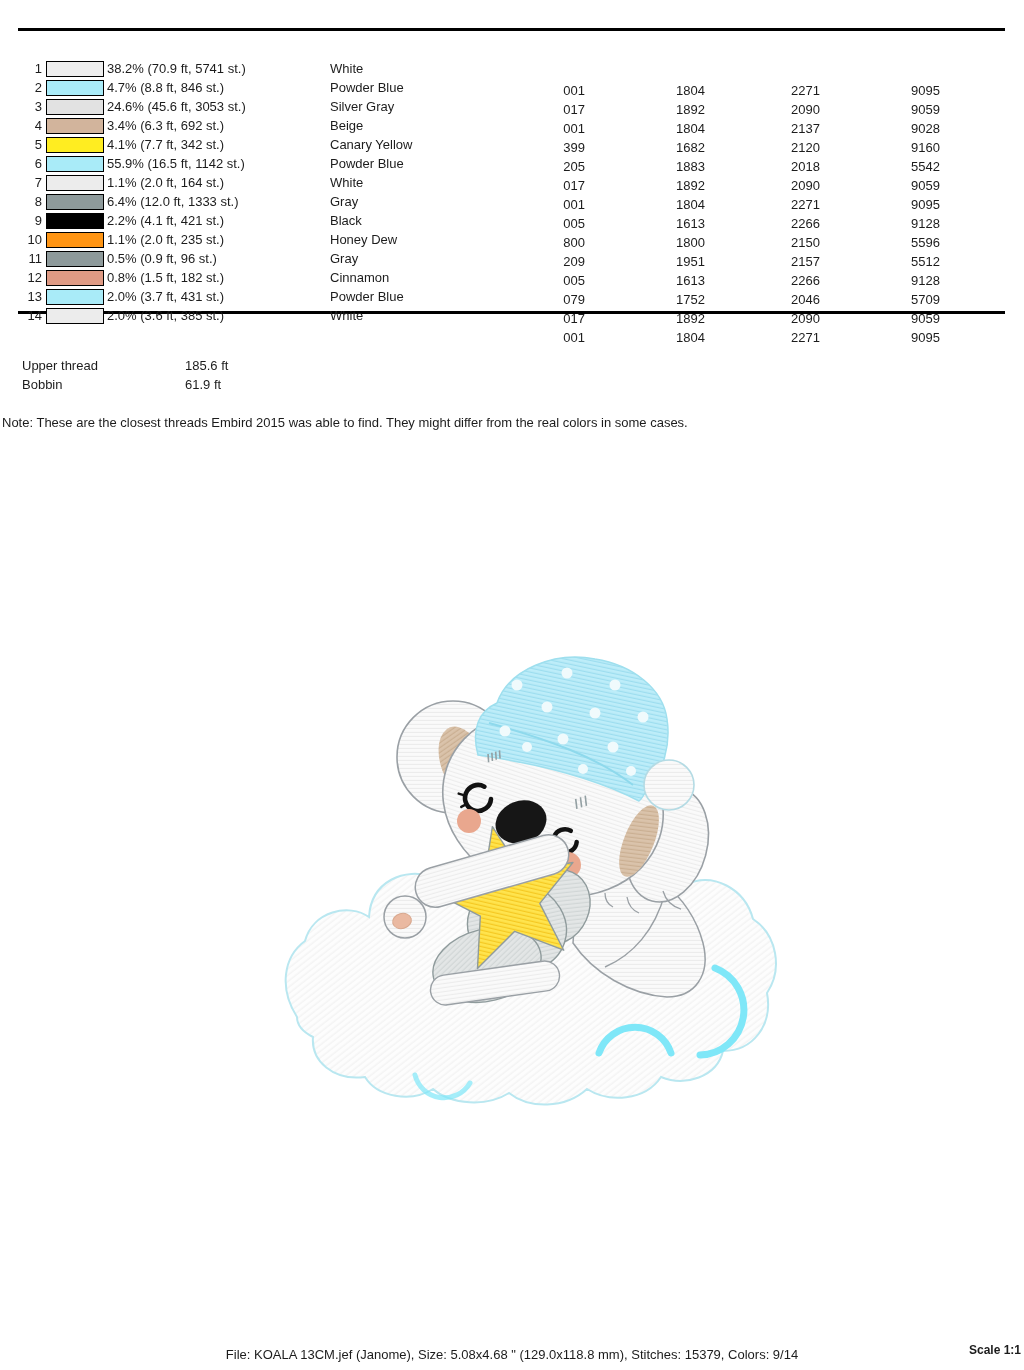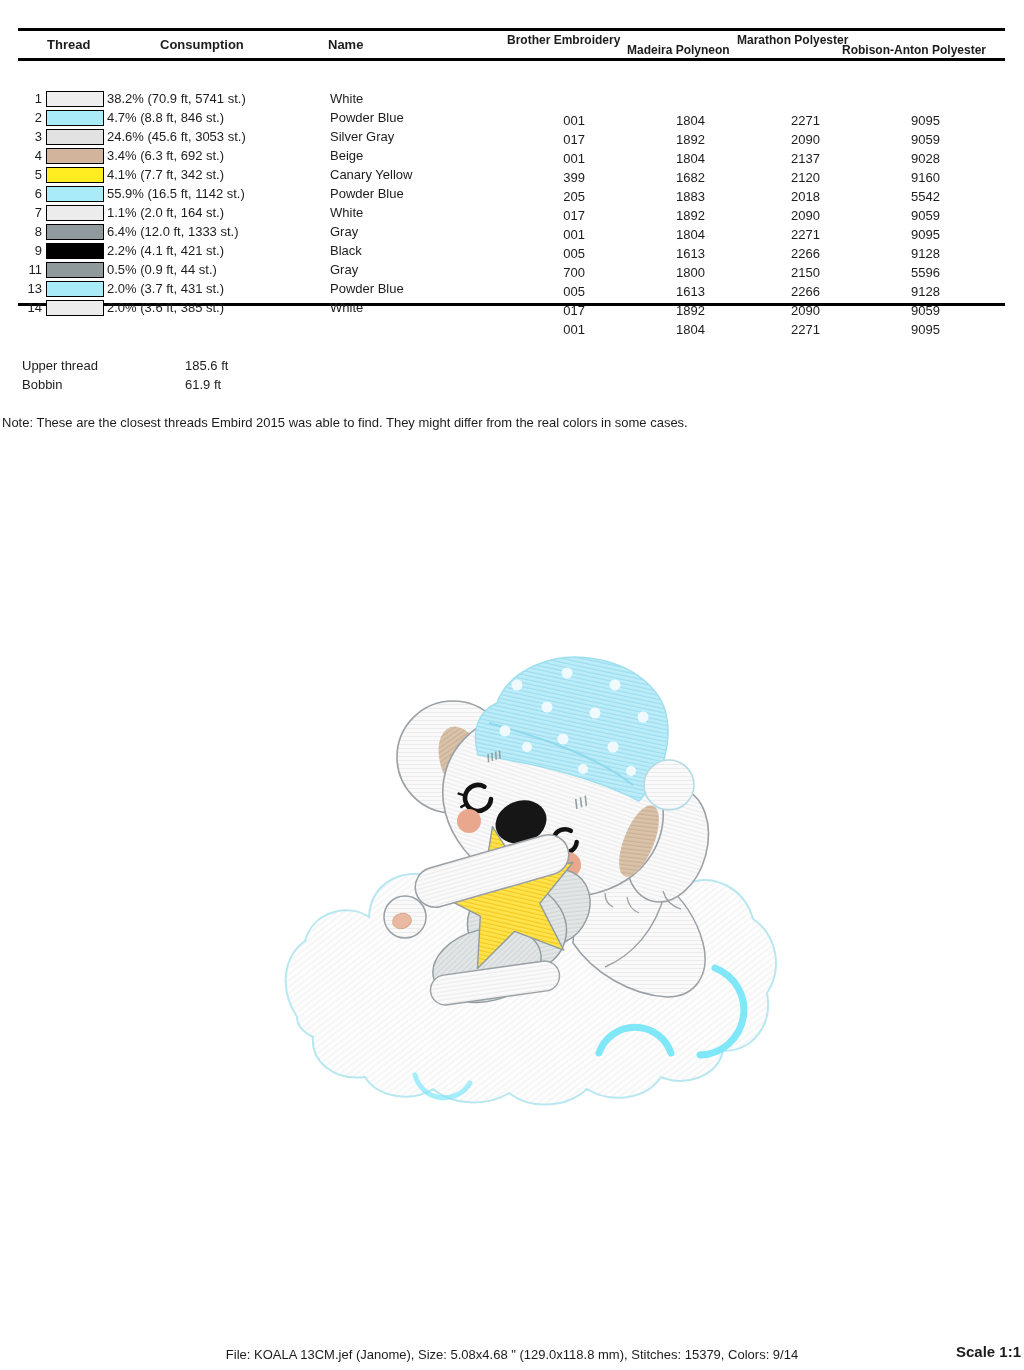--- a/index.html
+++ b/index.html
@@ -33,37 +33,28 @@
   
   .t-item{position:absolute;font-size:13px;white-space:nowrap;}
   .note{position:absolute;left:2px;top:415px;font-size:13px;white-space:nowrap;}
 
   
   .design{position:absolute;left:265px;top:645px;}
 
   
   .footer-file{position:absolute;left:50%;transform:translateX(-50%);top:1347px;
                font-size:13px;white-space:nowrap;}
-  .footer-scale{position:absolute;right:3px;top:1343px;font-size:15px;font-weight:bold;white-space:nowrap;}
+  .footer-scale{position:absolute;right:3px;top:1343px;font-size:12px;font-weight:bold;white-space:nowrap;}
 </style>
 </head>
 <body>
 
 <div class="page">
 
   <div class="table-wrap">
-    <div class="thead">
-      <span class="h h-thread">Thread</span>
-      <span class="h h-cons">Consumption</span>
-      <span class="h h-name">Name</span>
-      <span class="h h-brand h-brother">Brother Embroidery</span>
-      <span class="h h-brand h-madeira">Madeira Polyneon</span>
-      <span class="h h-brand h-marathon">Marathon Polyester</span>
-      <span class="h h-brand h-robison">Robison-Anton Polyester</span>
-    </div>
     <div class="tbody" id="rows">
     <div class="row">
       <span class="c num">1</span>
       <span class="c sw">
             <i class="swatch" style="background: rgb(238, 238, 238);"></i>
           </span>
       <span class="c cons">38.2% (70.9 ft, 5741 st.)</span>
       <span class="c nm">White</span>
       <span class="c code">001</span>
       <span class="c code">1804</span>
@@ -162,40 +153,64 @@
       <span class="c code">9128</span>
     </div>
 
     <div class="row">
       <span class="c num">9</span>
       <span class="c sw">
             <i class="swatch" style="background: rgb(0, 0, 0);"></i>
           </span>
       <span class="c cons">2.2% (4.1 ft, 421 st.)</span>
       <span class="c nm">Black</span>
-      <span class="c code">700</span>
+      <span class="c code">800</span>
       <span class="c code">1800</span>
       <span class="c code">2150</span>
       <span class="c code">5596</span>
     </div>
 
+    <div class="row">
+      <span class="c num">10</span>
+      <span class="c sw">
+            <i class="swatch" style="background: rgb(255, 149, 20);"></i>
+          </span>
+      <span class="c cons">1.1% (2.0 ft, 235 st.)</span>
+      <span class="c nm">Honey Dew</span>
+      <span class="c code">209</span>
+      <span class="c code">1951</span>
+      <span class="c code">2157</span>
+      <span class="c code">5512</span>
+    </div>
 
     <div class="row">
       <span class="c num">11</span>
       <span class="c sw">
             <i class="swatch" style="background: rgb(142, 154, 155);"></i>
           </span>
-      <span class="c cons">0.5% (0.9 ft, 44 st.)</span>
+      <span class="c cons">0.5% (0.9 ft, 96 st.)</span>
       <span class="c nm">Gray</span>
       <span class="c code">005</span>
       <span class="c code">1613</span>
       <span class="c code">2266</span>
       <span class="c code">9128</span>
     </div>
 
+    <div class="row">
+      <span class="c num">12</span>
+      <span class="c sw">
+            <i class="swatch" style="background: rgb(223, 154, 132);"></i>
+          </span>
+      <span class="c cons">0.8% (1.5 ft, 182 st.)</span>
+      <span class="c nm">Cinnamon</span>
+      <span class="c code">079</span>
+      <span class="c code">1752</span>
+      <span class="c code">2046</span>
+      <span class="c code">5709</span>
+    </div>
 
     <div class="row">
       <span class="c num">13</span>
       <span class="c sw">
             <i class="swatch" style="background: rgb(169, 235, 248);"></i>
           </span>
       <span class="c cons">2.0% (3.7 ft, 431 st.)</span>
       <span class="c nm">Powder Blue</span>
       <span class="c code">017</span>
       <span class="c code">1892</span>

